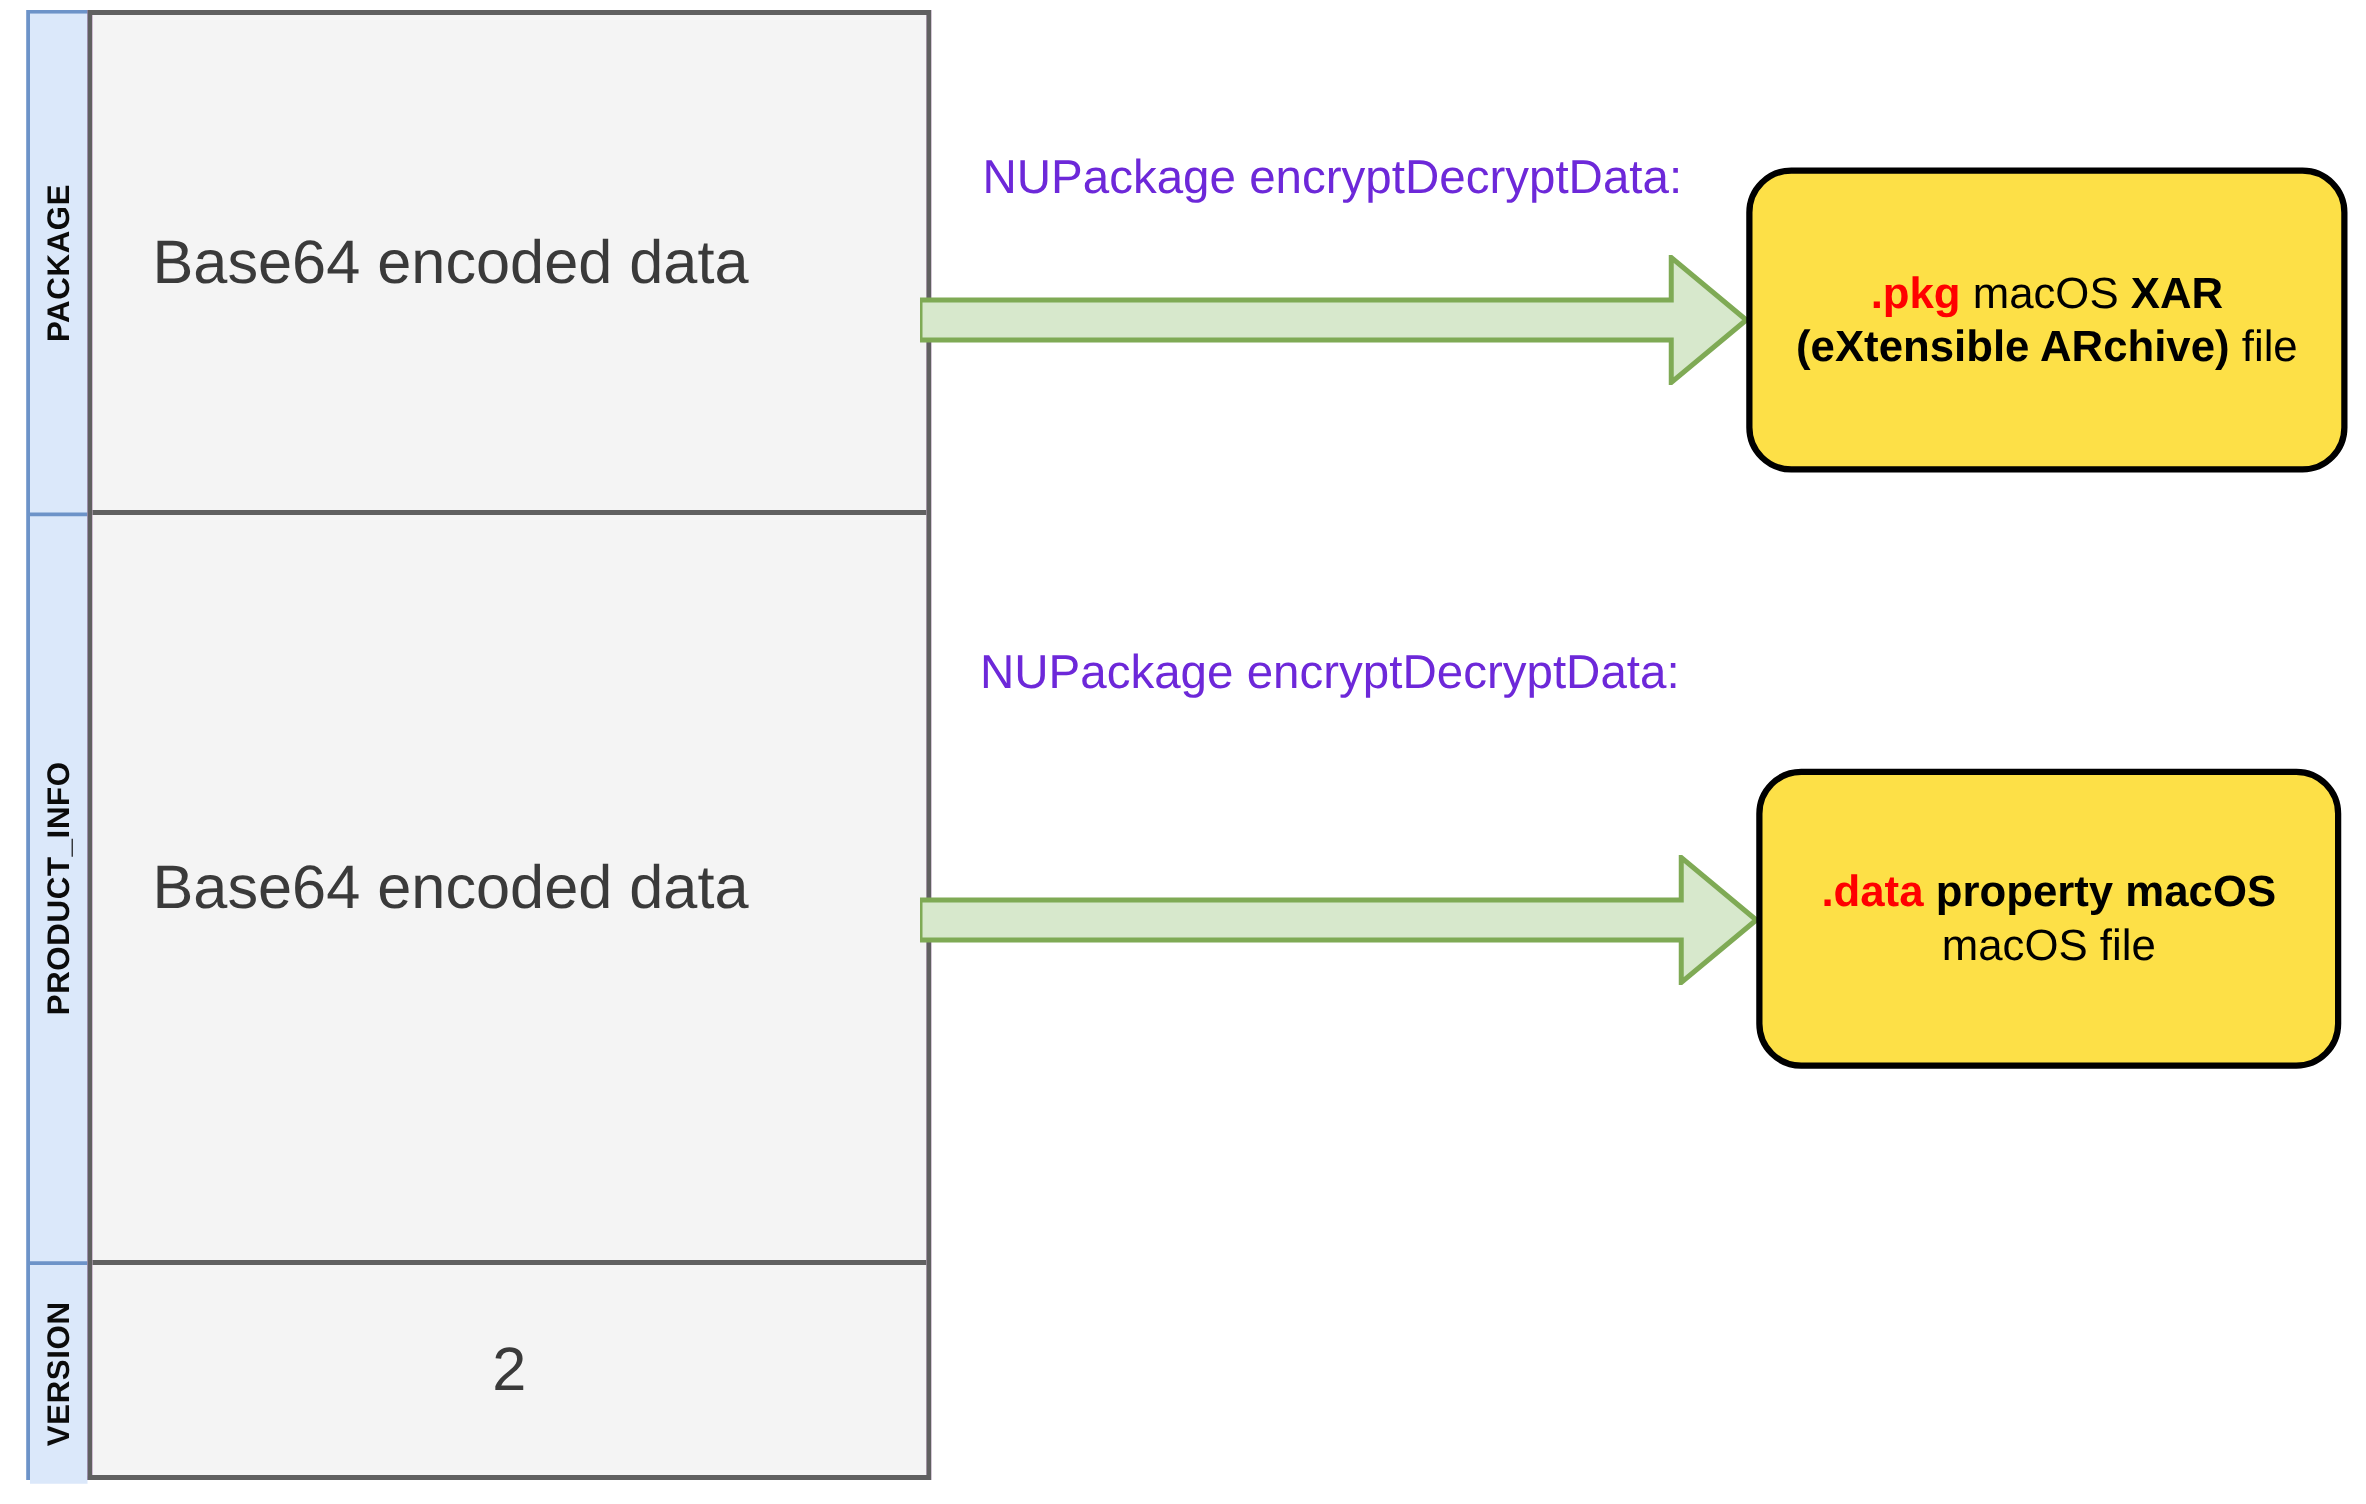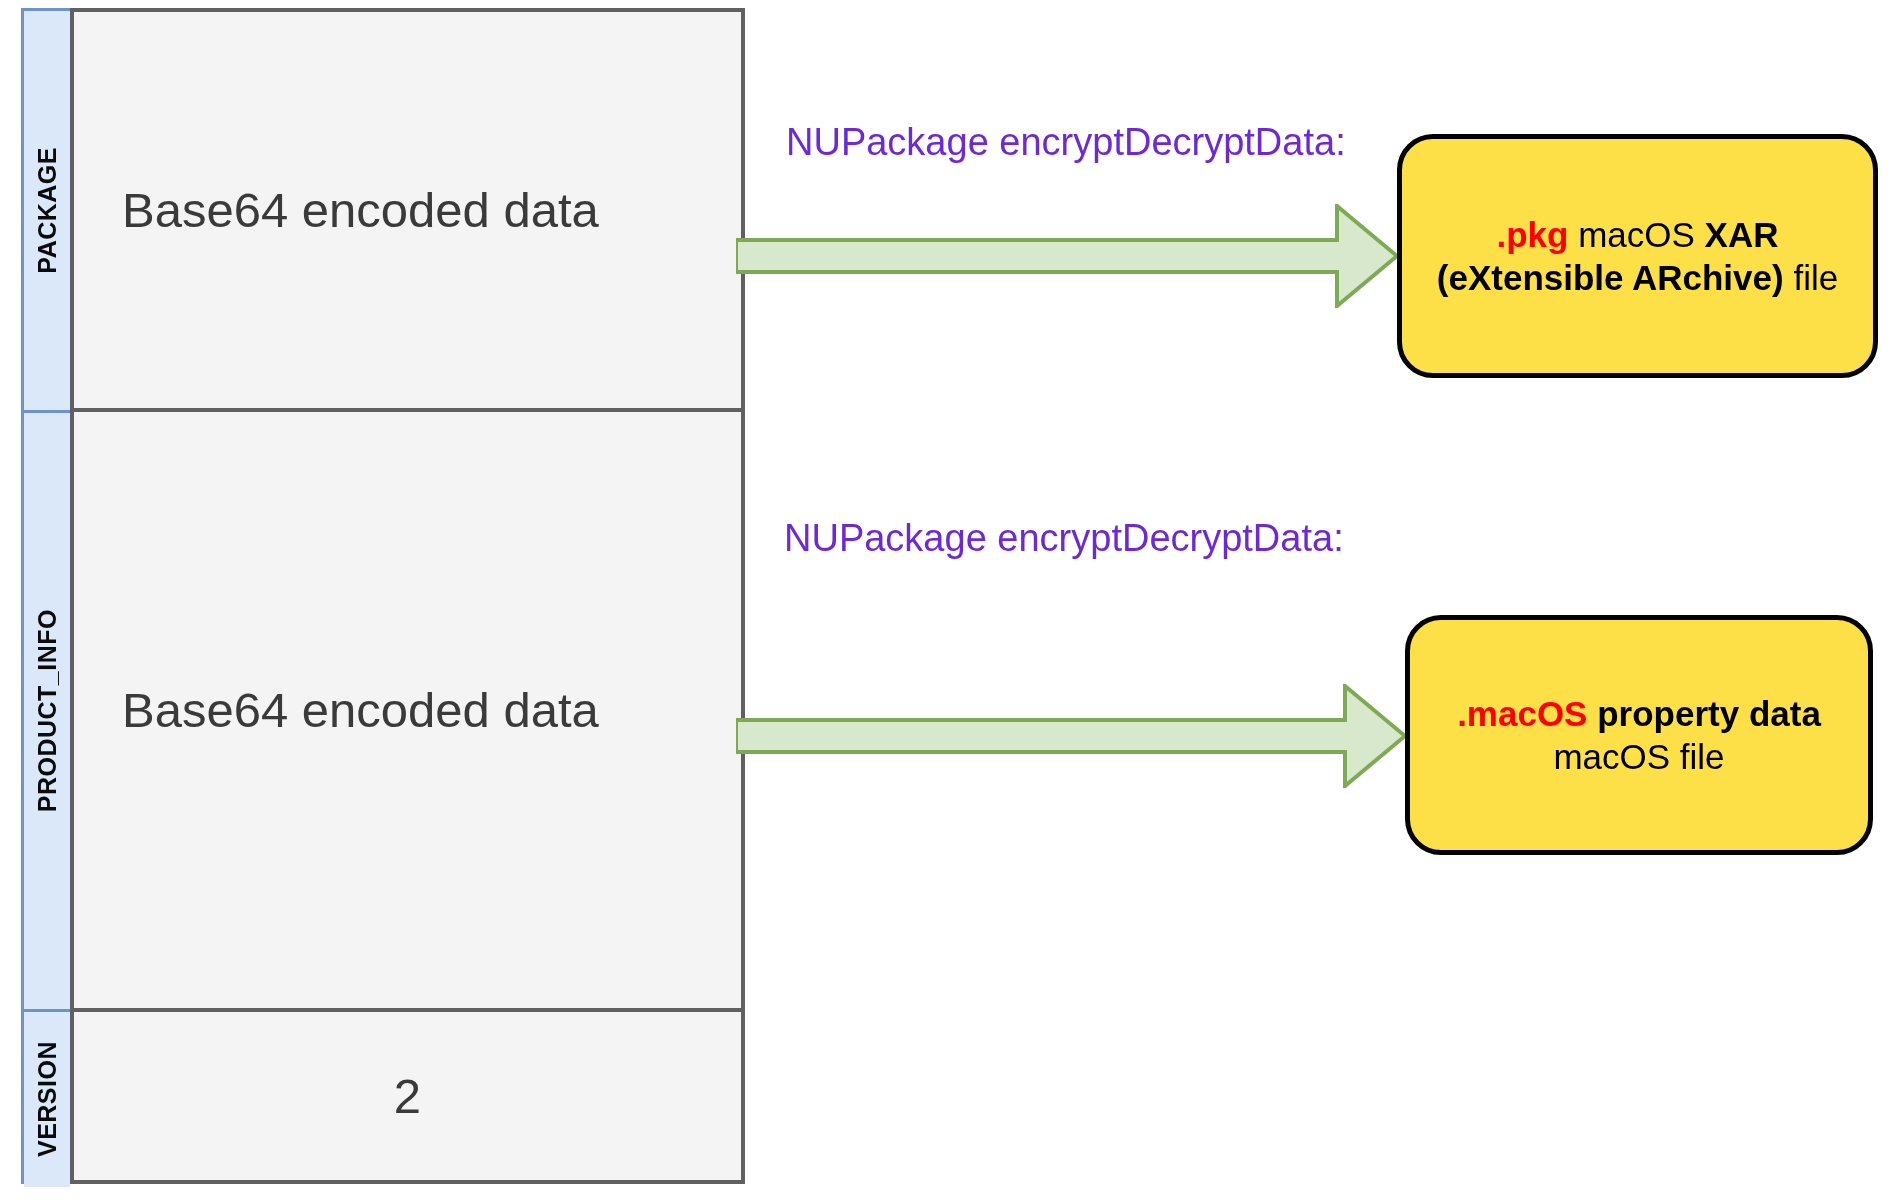--- a/index.html
+++ b/index.html
@@ -180,17 +180,17 @@
   <div class="arrow-label" style="left:784px; top:517px;">NUPackage encryptDecryptData:</div>
 
   <div class="arrow" style="left:736px; top:684px;">
     <svg width="672" height="104" viewBox="0 0 672 104" xmlns="http://www.w3.org/2000/svg">
       <polygon points="0,36 609,36 609,2 669,52 609,102 609,68 0,68" fill="#d7e8cc" stroke="#7faa55" stroke-width="4" stroke-linejoin="miter"></polygon>
     </svg>
   </div>
 
   <div class="outbox" style="left:1405px; top:615px; width:468px; height:240px;">
     <div class="box-text">
-      <span class="ext">.macOS</span><span> </span><span class="strong">property data</span><span> macOS file</span>
+      <span class="ext">.data</span><span> </span><span class="strong">property macOS</span><span> macOS file</span>
     </div>
   </div>
 
 </div>
 
 </body></html>

